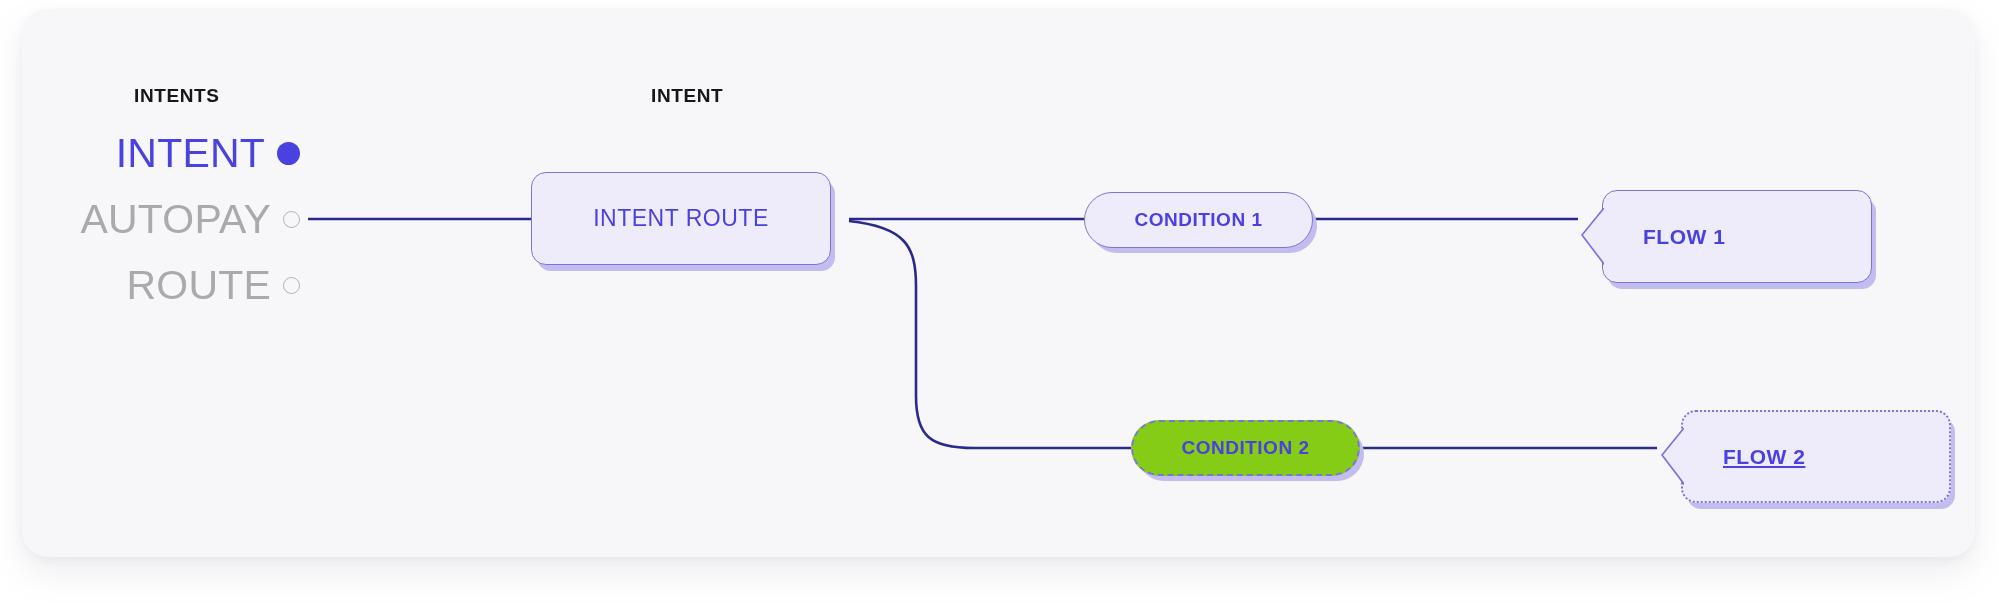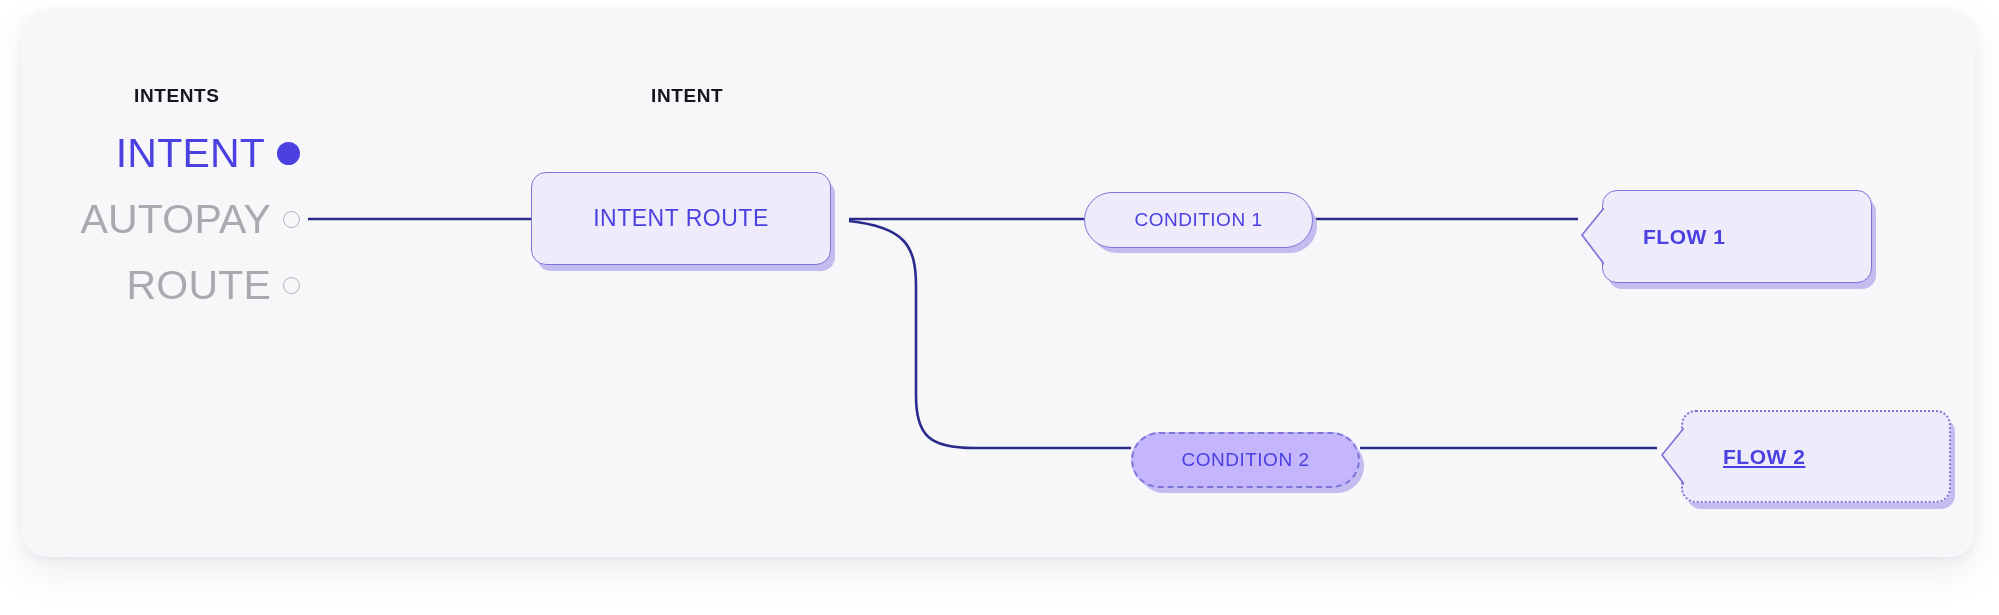--- a/index.html
+++ b/index.html
@@ -117,36 +117,36 @@
     letter-spacing: 0.5px;
     box-shadow: 5px 7px 0 -1px #c2bcef;
   }
 
   
   .pill {
     background: #eeecfb;
     border: 1.7px solid #7d74d8;
     border-radius: 999px;
     font-size: 19px;
-    font-weight: 400;
+    font-weight: 700;
     letter-spacing: 0.5px;
   }
   #node-condition-1 {
     left: 1084px;
     top: 192px;
     width: 229px;
     height: 56px;
     box-shadow: 5px 6px 0 -1px #c2bcef;
   }
   #node-condition-2 {
     left: 1131px;
-    top: 432px;
+    top: 420px;
     width: 229px;
     height: 56px;
-    background: #c4b5fd;
+    background: #84cc16;
     border: 2px dashed #7d74d8;
     box-shadow: 5px 6px 0 -1px #c2bcef;
     text-align: right;
   }
 
   
   .flow-card {
     width: 270px;
     height: 93px;
     background: #eeecfb;

